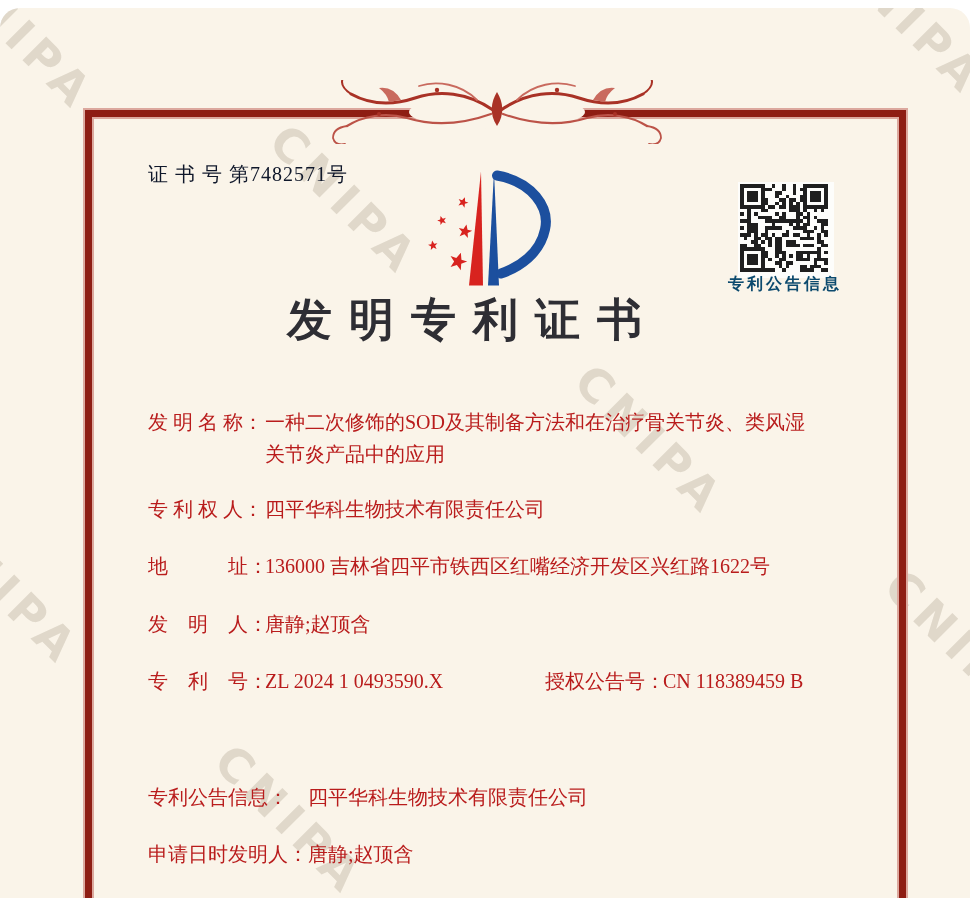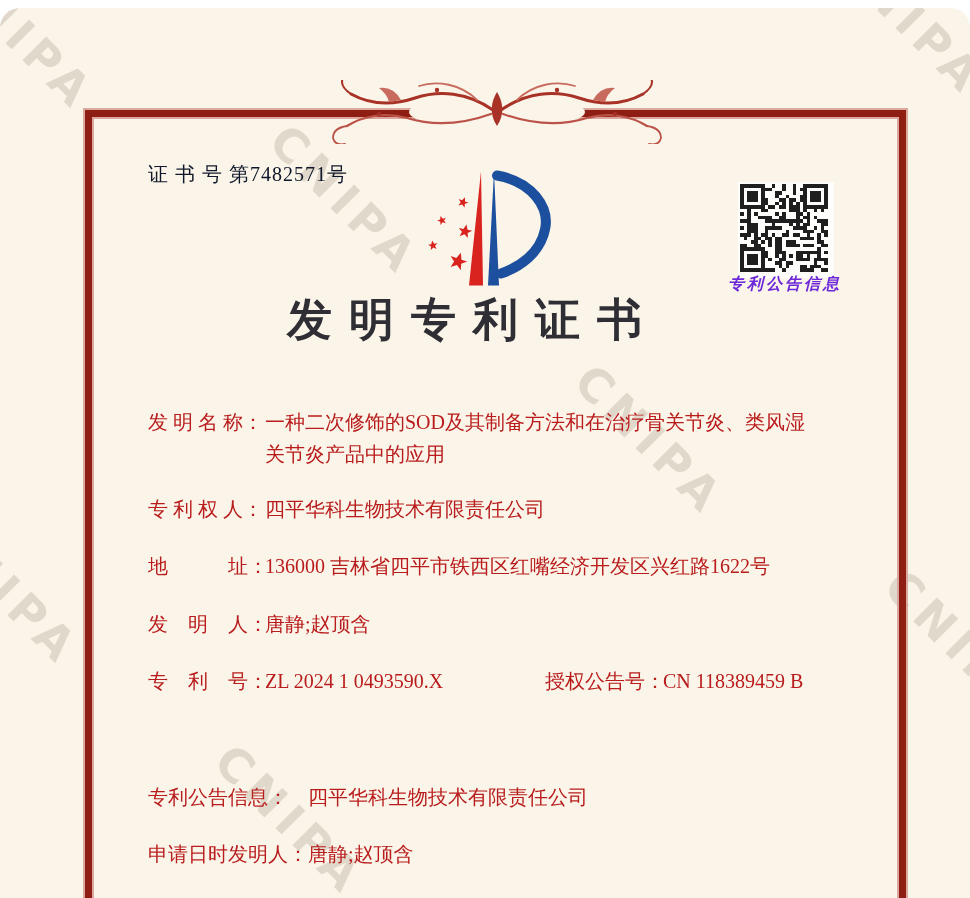--- a/index.html
+++ b/index.html
@@ -43,22 +43,22 @@
     letter-spacing:17px;
   }
   .qr-box{
     position:absolute;left:738px;top:174px;width:92px;height:92px;
     background:#fdfdfb;padding:2px;
   }
   #qr-svg{width:88px;height:88px;display:block;}
   #qr-svg rect{fill:#1f1f1f;}
   .qr-caption{
     position:absolute;left:700px;top:266px;width:170px;
-    text-align:center;font-size:16px;font-weight:bold;font-style:italic;
-    color:#6d28d9;letter-spacing:3px;
+    text-align:center;font-size:16px;font-weight:bold;
+    color:#0c4a6e;letter-spacing:3px;
   }
   
   .row{
     position:absolute;left:148px;right:50px;
     font-size:20px;line-height:32px;color:#b91c1c;
   }
   .lbl{white-space:pre;}
   .val{position:absolute;left:117px;top:0;white-space:pre;}
   .val.wrap{white-space:normal;width:540px;}
   .row.long .val{left:160px;}

